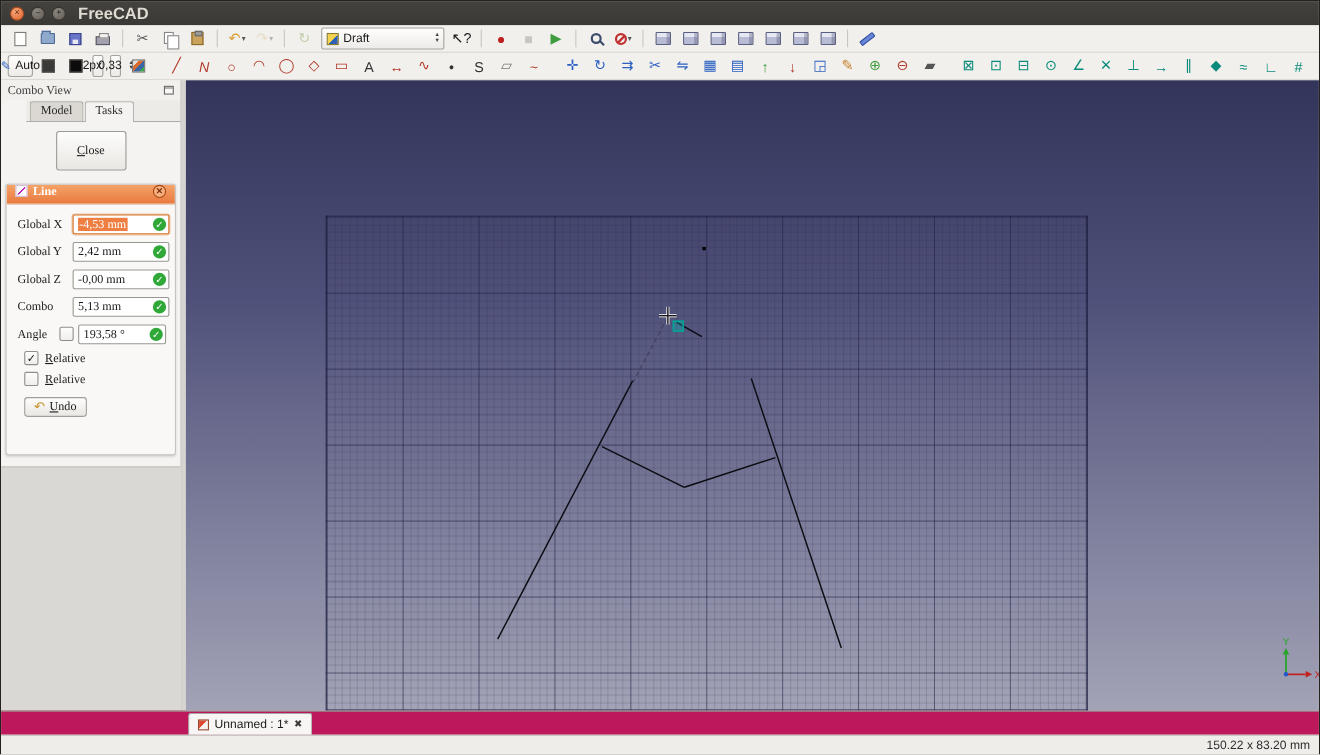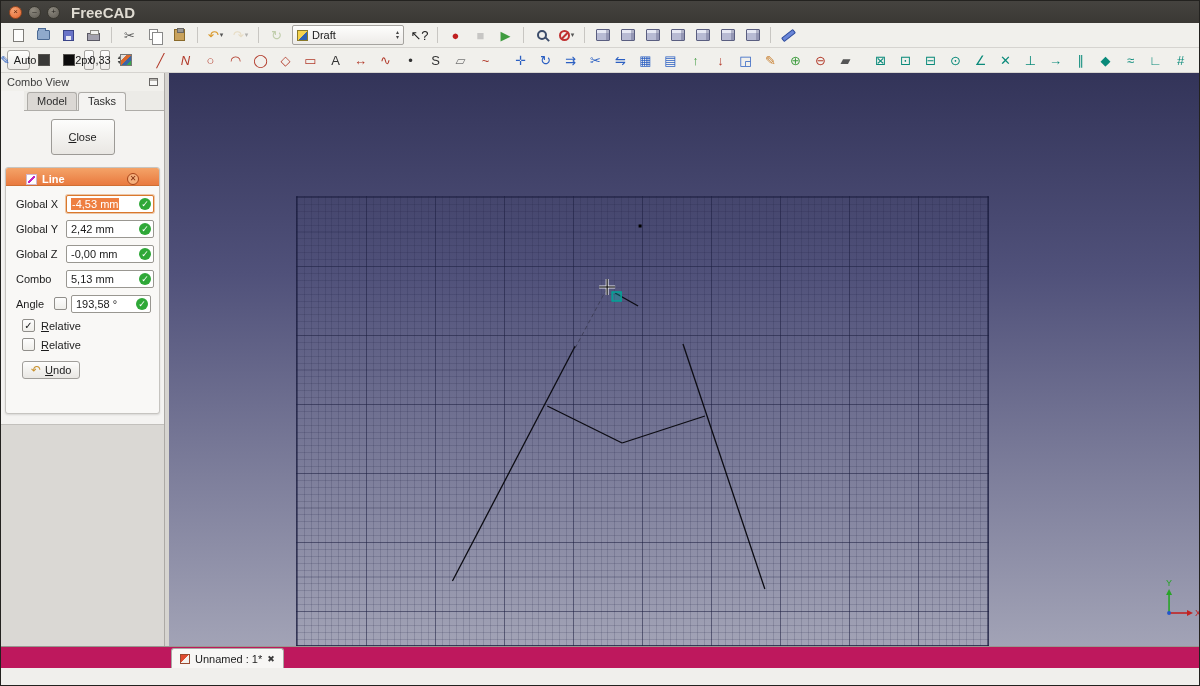--- a/index.html
+++ b/index.html
@@ -43,33 +43,33 @@
   .i-drawstyle { width:11px; height:11px; border:2px solid #c03030; border-radius:50%; position:relative; }
   .i-drawstyle::after { content:""; position:absolute; left:-1px; top:3px; width:9px; height:2px; background:#c03030; transform:rotate(-45deg); }
   .i-cube { width:14px; height:12px; background:linear-gradient(180deg,#e6e8f4 0 32%,#b8bbd4 32%); border:1px solid #5a5e80; border-radius:1px; box-shadow:inset -3px 0 0 rgba(80,84,120,.35); }
   .i-ruler { width:15px; height:5px; background:#6a86d8; border:1px solid #2c4a9c; border-radius:1px; transform:rotate(-38deg); }
   .i-style { width:12px; height:12px; border:1px solid #777; background:linear-gradient(135deg,#e2e2e0 0 25%,#d86a2e 25% 50%,#3a66a8 50% 75%,#3aa84c 75%); }
   .i-wb { width:11px; height:11px; border:1px solid #8a7a2a; background:linear-gradient(135deg,#f5d34d 0 55%,#2f62b5 55%); }
   .i-swatch { width:12px; height:12px; border:1px solid #55534f; }
 
   
   .mainrow { height:573px; display:flex; flex:0 0 auto; }
-  .sidepanel { width:164px; background:#f4f3f1; border-right:1px solid #aca9a5; display:flex; flex-direction:column; }
+  .sidepanel { width:164px; background:#f4f3f1; border-right:1px solid #aca9a5; display:flex; flex-direction:column;font-family:Liberation Serif, serif; }
   .cv-header { height:18px; display:flex; align-items:center; justify-content:space-between; padding:0 6px; font-size:11px; color:#3c3c3c; background:#f1f0ec; }
   .float-ic { width:9px; height:8px; border:1px solid #6a6866; background:#f8f8f6; box-shadow:inset 0 2px 0 #b4b2ae; }
   .cv-tabs { height:20px; display:flex; align-items:flex-end; padding-left:3px; background:#ecebe7; border-bottom:1px solid #aeaca8;margin-left:23px; }
   .cvtab { padding:2px 9px 3px; font-size:11px; background:#dbd8d4; border:1px solid #aeaca8; border-bottom:none; border-radius:3px 3px 0 0; margin-right:1px; color:#2c2c2c; cursor:default; }
   .cvtab.active { background:#f4f3f1; position:relative; top:1px; padding-bottom:4px; }
   .cv-content { flex:1; display:flex; flex-direction:column; background:#f4f3f1; }
   .closerow { text-align:center; margin:8px 0 0; }
   .btn { height:36px; min-width:64px; font-size:11px; background:linear-gradient(#fdfdfc,#e9e7e3); border:1px solid #9c9a96; border-radius:3px; color:#1c1c1c; cursor:default; font-family:inherit; }
   .mn::first-letter { text-decoration:underline; }
 
   .taskbox { margin:12px 4px 0; border:1px solid #c6c4c0; border-radius:3px; background:#f9f8f6; box-shadow:0 1px 2px rgba(0,0,0,.12); }
-  .taskhead { display:flex; align-items:flex-end; gap:5px; padding:0 20px; height:18px; background:linear-gradient(#f4a368,#e97a3f); border-radius:2px 2px 0 0; border-bottom:1px solid #cf6f33; }
+  .taskhead { display:flex; align-items:flex-start; gap:5px; padding:0 8px; height:18px; background:linear-gradient(#f4a368,#e97a3f); border-radius:2px 2px 0 0; border-bottom:1px solid #cf6f33; }
   .line-ic { width:11px; height:11px; background:#fff; border:1px solid #d0b8d0; position:relative; flex:0 0 auto; }
   .line-ic::after { content:""; position:absolute; inset:1px; background:linear-gradient(135deg,transparent 42%,#c026c0 42% 58%,transparent 58%); }
   .tasktitle { color:#fff; font-weight:bold; font-size:11px; flex:1; }
   .taskclose { width:12px; height:12px; border-radius:50%; background:#f6b07c; border:1px solid #a8441a; color:#7c2a0c; font-size:8px; line-height:10px; text-align:center; font-weight:bold; cursor:default; }
   .taskbody { padding:5px 0 34px; }
 
   .trow { height:25px; display:flex; align-items:center; padding-left:10px; gap:4px; }
   .flabel { width:46px; font-size:11px; color:#1c1c1c; flex:0 0 auto; }
   .flabel.short { width:34px; }
   .tfield { position:relative; width:88px; height:18px; border:1px solid #999791; border-radius:2px; background:#fff; display:flex; align-items:center; padding:0 16px 0 4px; font-size:11px; color:#1a1a1a; }
@@ -487,14 +487,17 @@
   </div>
 
   <div class="tabstrip">
     <div class="doctab">
       <span class="i-doc"></span>
       <span>Unnamed : 1*</span>
       <span class="tab-close">✖</span>
     </div>
   </div>
 
+  <div class="statusbar">
+    <span>150.22 x 83.20 mm</span>
+  </div>
 
 </div>
 
 </body></html>

